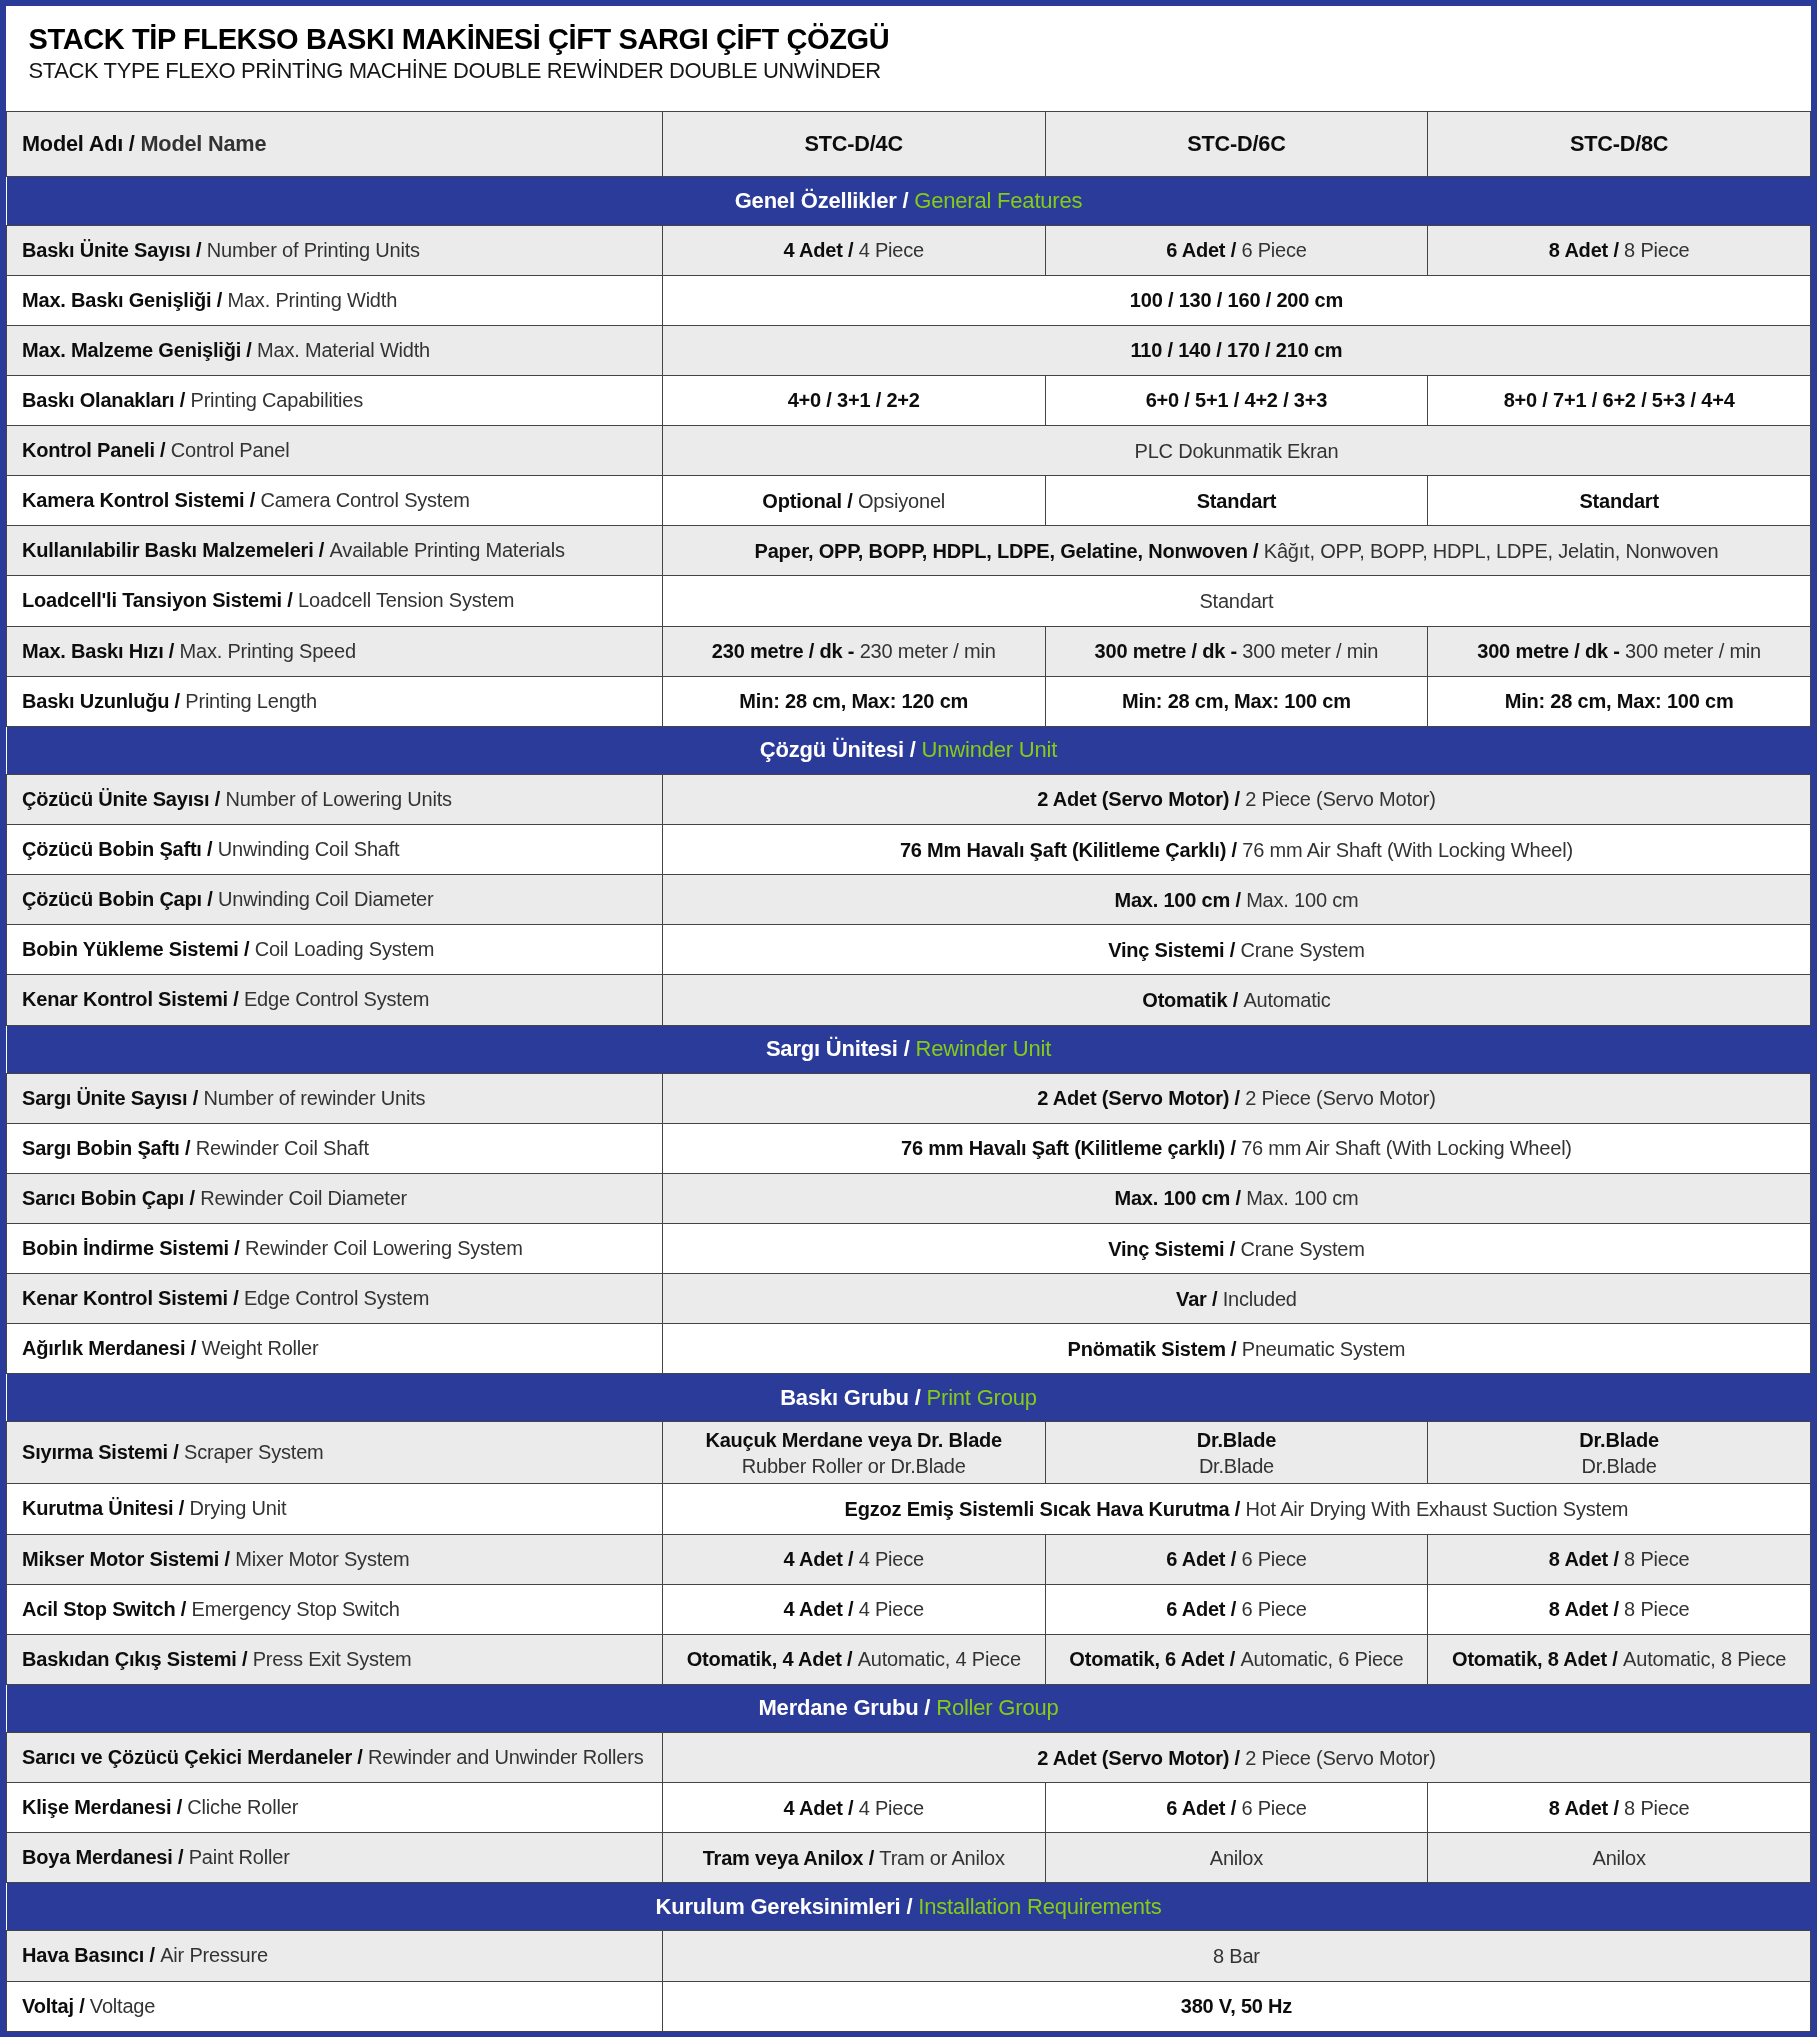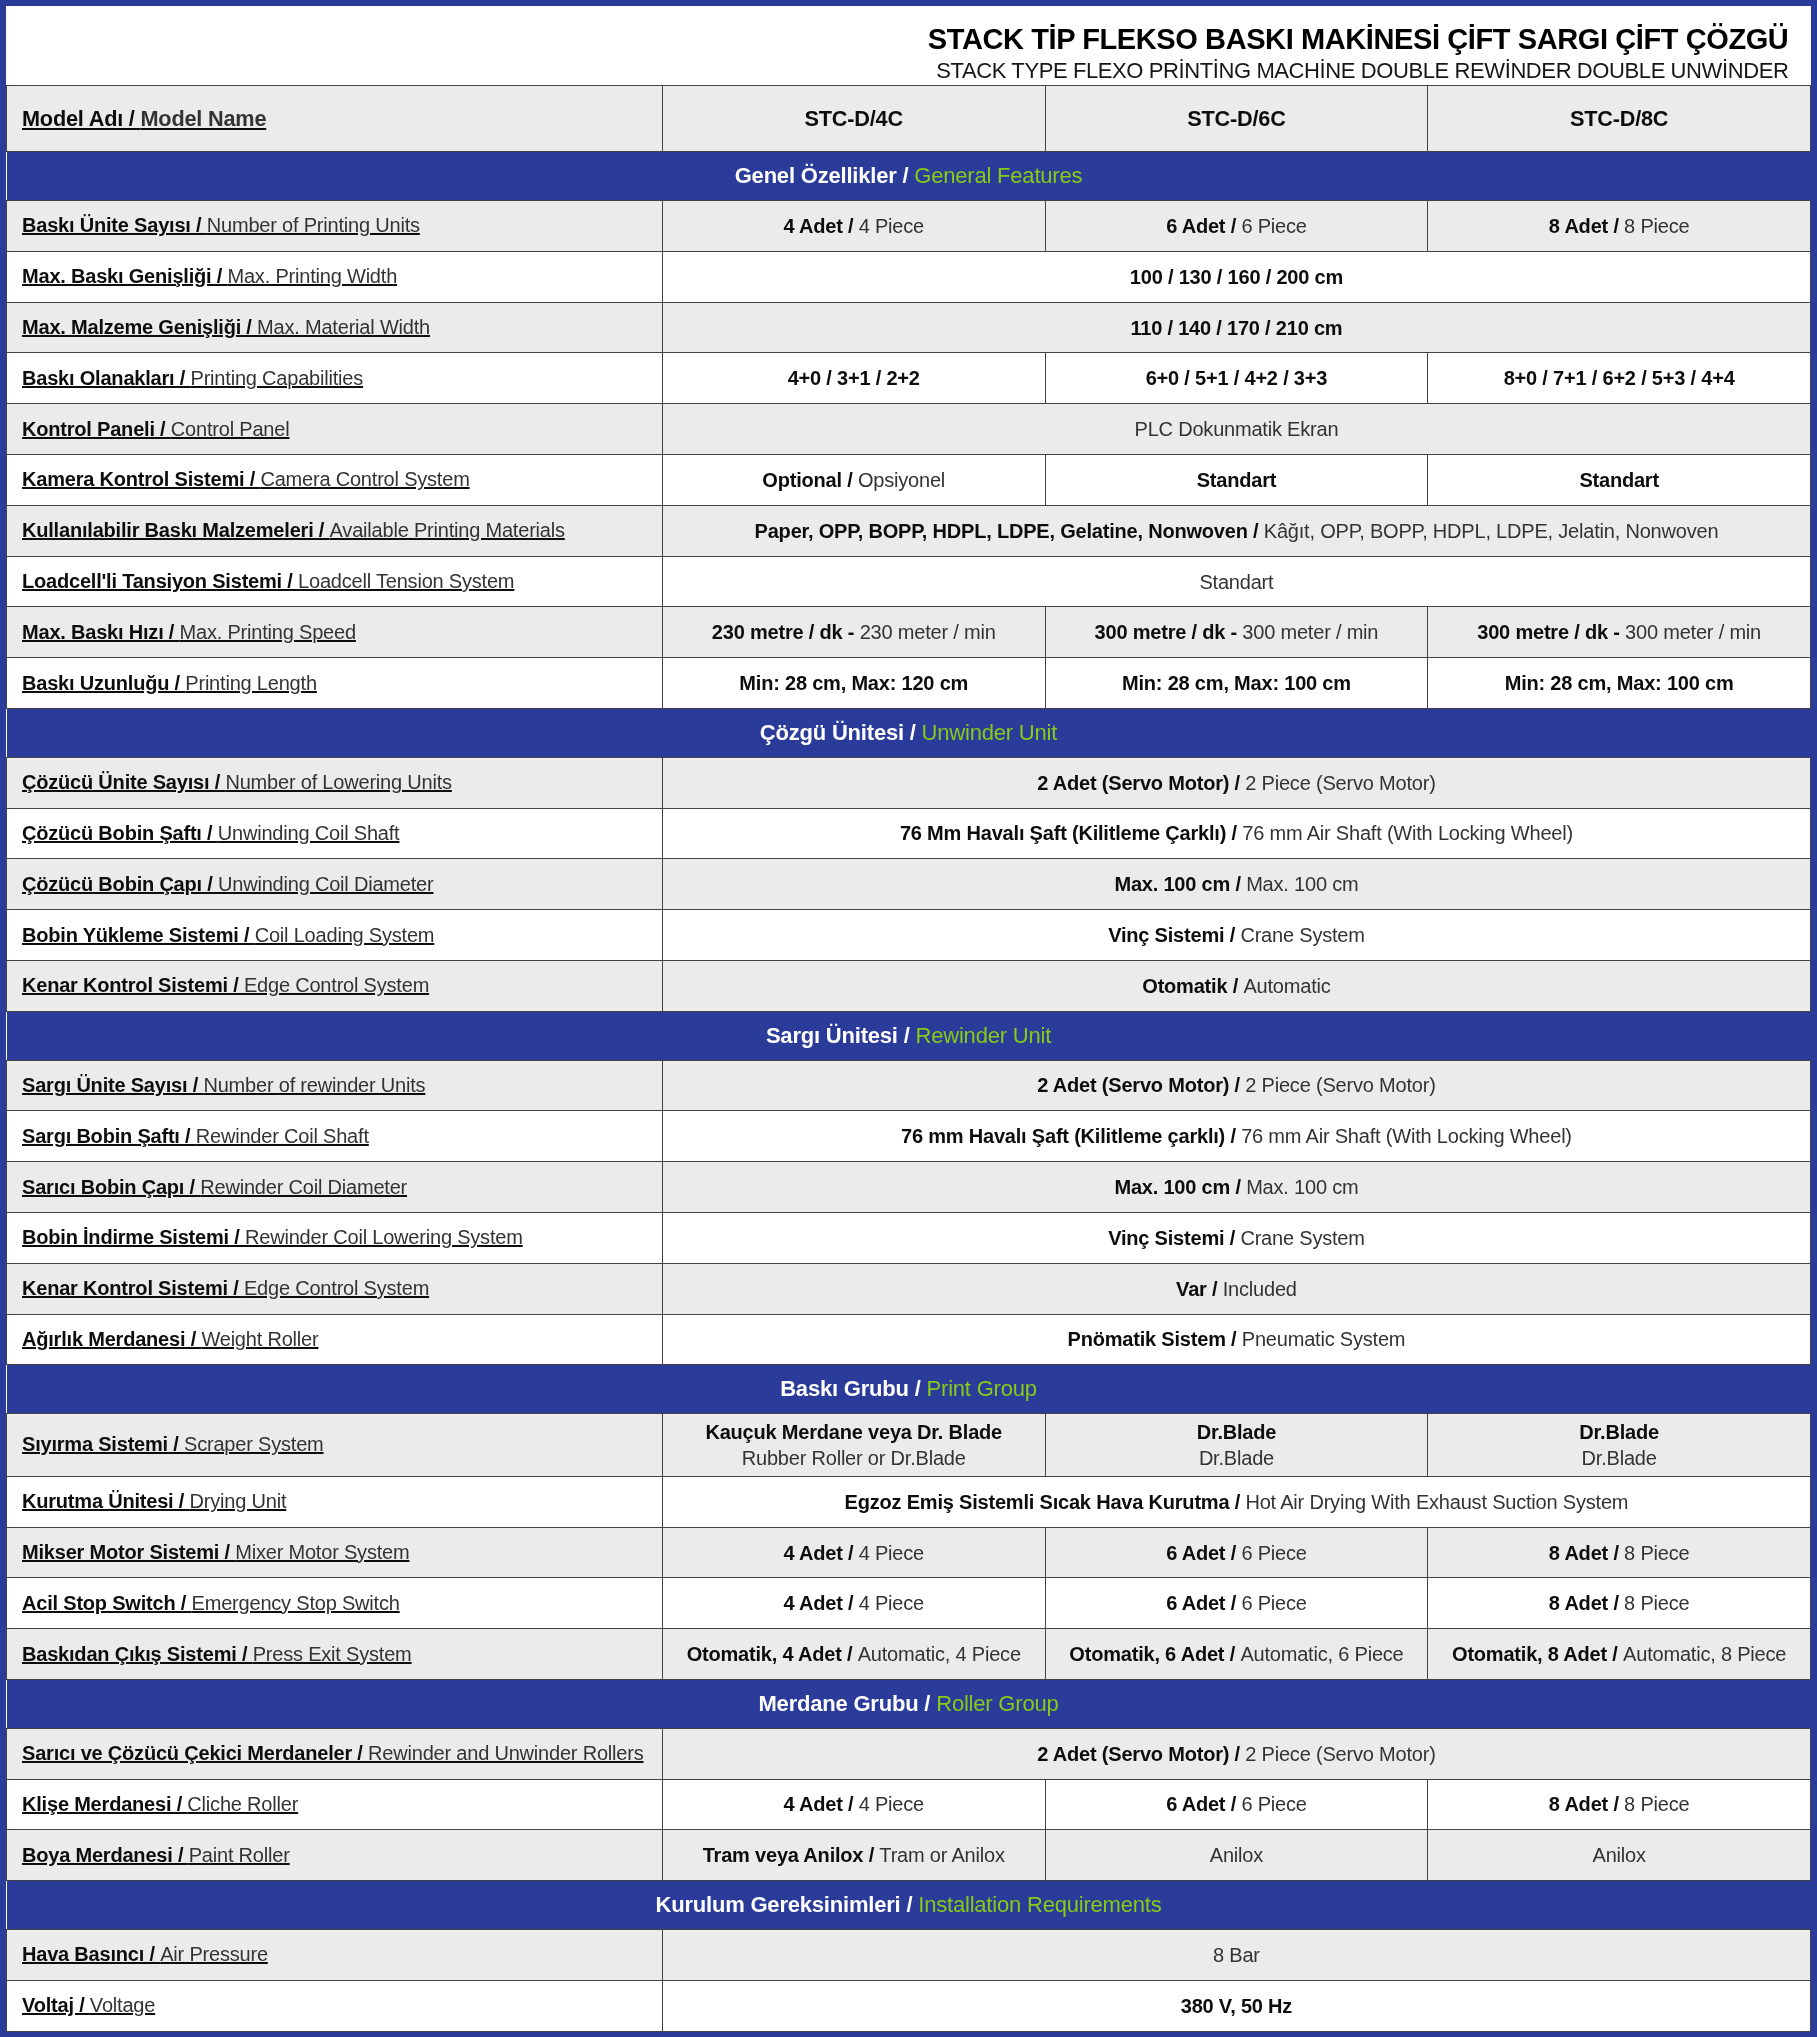--- a/index.html
+++ b/index.html
@@ -2,31 +2,31 @@
 <html style="--blue: #2b3b99; --gray: #ebebeb; --line: #444444;font-size:15px"><head>
 <meta charset="utf-8">
 <style>
   :root{
     --blue:#2b3b99; --gray:#ebebeb; --white:#ffffff;
     --line:#444444; --ink:#0d0d0d; --ink2:#333333;
   }
   *{box-sizing:border-box;}
   body{margin:0;background:#fff;width:1817px;font-family:"Liberation Sans",sans-serif;color:var(--ink);}
   .sheet{width:1817px;height:2038px;border:6.6px solid var(--blue);display:flex;flex-direction:column;background:#fff;}
-  .titleblock{padding:15px 22.6px 9.4px 22.6px;height:79px;flex:0 0 auto;text-align:right;}
+  .titleblock{padding:15px 22.6px 9.4px 22.6px;height:105px;flex:0 0 auto;}
   .t1{font-weight:bold;font-size:29px;letter-spacing:-0.4px;line-height:1.25;color:#000;}
   .t2{font-size:22px;letter-spacing:-0.4px;line-height:1.25;color:#161616;}
   table{width:100%;border-collapse:collapse;table-layout:fixed;flex:1 1 auto;height:1911px;}
   col.c-label{width:36.35%;}
   col.c-m{width:21.21%;}
   td{border:1.9px solid var(--line);font-size:20px;letter-spacing:-0.2px;vertical-align:middle;padding:3.8px 7.5px;}
   td b{font-weight:bold;color:var(--ink);}
   td span.en{color:var(--ink2);}
   tr.model-row td{height:64px;background:var(--gray);}
-  td.lbl{text-align:left;padding-left:15px;text-decoration:underline;}
+  td.lbl{text-align:left;padding-left:15px;}
   td.val{text-align:center;}
   td.mh{font-weight:bold;font-size:21.7px;}
   tr.section td{background:var(--blue);color:#fff;text-align:center;font-size:22px;height:47px;border-left:none;border-right:none;padding:1.9px;}
   tr.section td b{color:#fff;}
   tr.section td span.en{color:#84cc16;font-weight:normal;}
   tr.g td{background:var(--gray);height:49px;}
   tr.w td{background:var(--white);height:49px;margin-left:12px;}
   .ln{line-height:1.3;}
 </style>
 </head>

